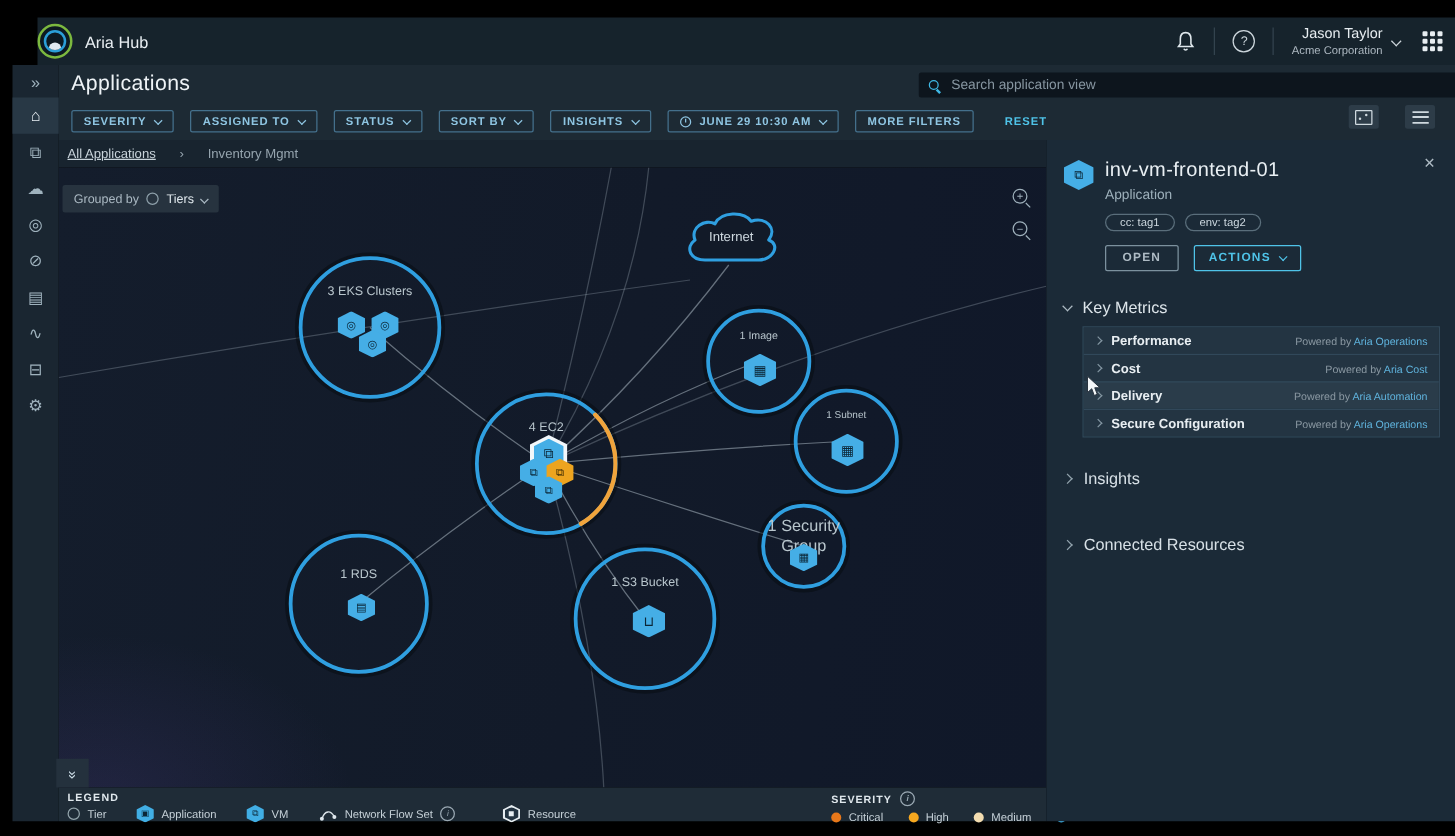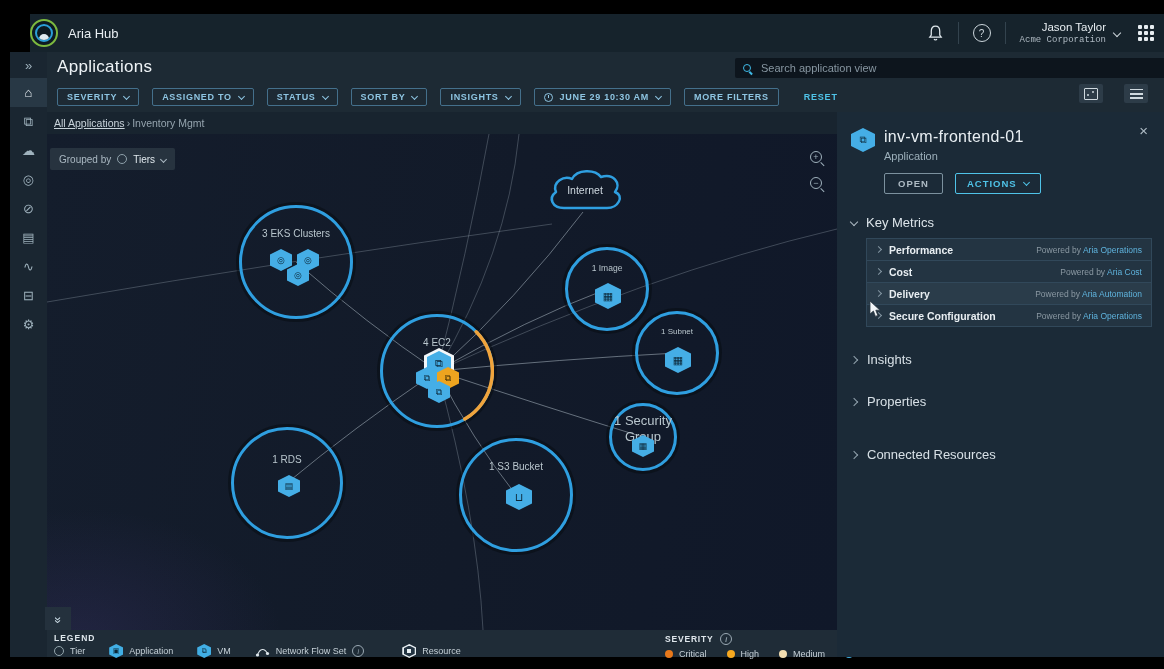--- a/index.html
+++ b/index.html
@@ -13,21 +13,21 @@
   .logo-inner{width:14px;height:14px;border-radius:50%;border:2px solid #2b9fd8;overflow:hidden;
               display:flex;align-items:flex-end;justify-content:center;}
   .logo-mtn{width:10px;height:6px;background:#dfeaf0;border-radius:5px 5px 0 0;}
   .app-name{margin-left:10px;font-size:13px;color:#e8eef2;}
   .tb-right{margin-left:auto;display:flex;align-items:center;gap:0;padding-right:10px;}
   .tb-sep{width:1px;height:22px;background:#33434e;margin:0 14px;}
   .help-circ{width:16px;height:16px;border-radius:50%;border:1.5px solid #ccd6dc;color:#ccd6dc;
              font-size:10px;display:flex;align-items:center;justify-content:center;}
   .user-block{text-align:right;line-height:1.25;margin-right:8px;}
   .user-name{font-size:11.5px;color:#e7edf1;}
-  .user-org{font-size:9px;color:#aeb9c2;font-family:Liberation Mono, monospace;}
+  .user-org{font-size:9px;color:#aeb9c2;}
   .chev{display:inline-block;width:5px;height:5px;border-right:1.4px solid currentColor;
         border-bottom:1.4px solid currentColor;transform:rotate(45deg);}
   .chev.right{transform:rotate(-45deg);}
   .appgrid{display:grid;grid-template-columns:repeat(3,4px);grid-template-rows:repeat(3,4px);
            gap:2px;margin-left:18px;}
   .appgrid i{background:#e7edf1;border-radius:1px;}
   
   .sidebar{position:absolute;left:10px;top:52px;width:37px;bottom:12px;background:#1a2631;
            display:flex;flex-direction:column;align-items:stretch;}
   .side-item{height:29px;display:flex;align-items:center;justify-content:center;
@@ -53,21 +53,21 @@
   .clock i{position:absolute;left:3px;top:1px;width:1px;height:3px;background:currentColor;}
   .reset{margin-left:12px;color:#4fc3e8;font-size:9px;font-weight:bold;letter-spacing:.8px;}
   .views{position:absolute;right:16px;top:32px;display:flex;gap:21px;}
   .vtile{width:24px;height:19px;background:#2d3c48;border-radius:2px;display:flex;align-items:center;justify-content:center;}
   .vicon-graph{position:relative;width:12px;height:10px;border:1px solid #cfd9df;border-radius:1px;}
   .vicon-graph i{position:absolute;width:2px;height:2px;background:#cfd9df;border-radius:50%;}
   .vicon-graph i:nth-child(1){left:2px;top:5px;} .vicon-graph i:nth-child(2){left:7px;top:2px;}
   .vicon-list{width:13px;height:10px;background:repeating-linear-gradient(#cfd9df 0 1.5px,transparent 1.5px 4.2px);}
   
   .breadcrumb{position:absolute;left:47px;top:112px;width:790px;height:22px;background:#18242f;
-              display:flex;align-items:center;gap:2px;padding-left:7px;font-size:10.5px;box-sizing:border-box;}
+              display:flex;align-items:center;gap:19px;padding-left:7px;font-size:10.5px;box-sizing:border-box;}
   .bc-root{color:#c8d3da;text-decoration:underline;}
   .bc-sep,.bc-cur{color:#95a4ae;}
   
   .canvas{position:absolute;left:47px;top:134px;width:790px;height:496px;
           background:radial-gradient(ellipse 340px 220px at 4% 102%,rgba(88,68,150,.20),transparent 60%),
                      linear-gradient(100deg,#141d2c 0%,#121a29 55%,#101829 100%);}
   .edges{position:absolute;left:0;top:0;}
   .groupby{position:absolute;left:3px;top:14px;height:22px;background:#27333f;border-radius:2px;
            display:flex;align-items:center;gap:6px;padding:0 9px;font-size:10px;color:#aab8c2;}
   .groupby .tier-circ{width:8px;height:8px;border:1.5px solid #8fa1ab;border-radius:50%;}
@@ -445,20 +445,24 @@
 
   <div class="panel">
     <div class="p-close">×</div>
     <div class="p-head">
       <div class="hex p-hex" style="position:relative">⧉</div>
       <div>
         <div class="p-title">inv-vm-frontend-01</div>
         <div class="p-sub">Application</div>
       </div>
     </div>
+    <div class="p-tags">
+      <span class="tag">cc: tag1</span>
+      <span class="tag">env: tag2</span>
+    </div>
     <div class="p-btns">
       <span class="btn-open">OPEN</span>
       <span class="btn-actions">
         <span>ACTIONS</span>
         <span class="chev" style="width:4px;height:4px;margin-top:-2px"></span>
       </span>
     </div>
 
     <div class="p-km-head">
       <span class="chev"></span>
@@ -492,24 +496,20 @@
             <span>Secure Configuration</span>
           </span>
         <span class="mr-right"><span>Powered by</span> <b>Aria Operations</b></span>
       </div>
     </div>
 
     <div class="p-section sec-1">
       <span class="chev right"></span>
       <span>Insights</span>
     </div>
-    <div class="p-section sec-2">
-      <span class="chev right"></span>
-      <span>Properties</span>
-    </div>
     <div class="p-section sec-3">
       <span class="chev right"></span>
       <span>Connected Resources</span>
     </div>
 
     <svg class="cursor" width="12" height="18" viewBox="0 0 12 18">
       <path d="M1 1 L1 14 L4.4 11 L6.4 16.4 L8.8 15.4 L6.8 10.2 L11 10.2 Z" fill="#f4f7f9" stroke="#2a3540" stroke-width="0.8"></path>
     </svg>
   </div>
 

